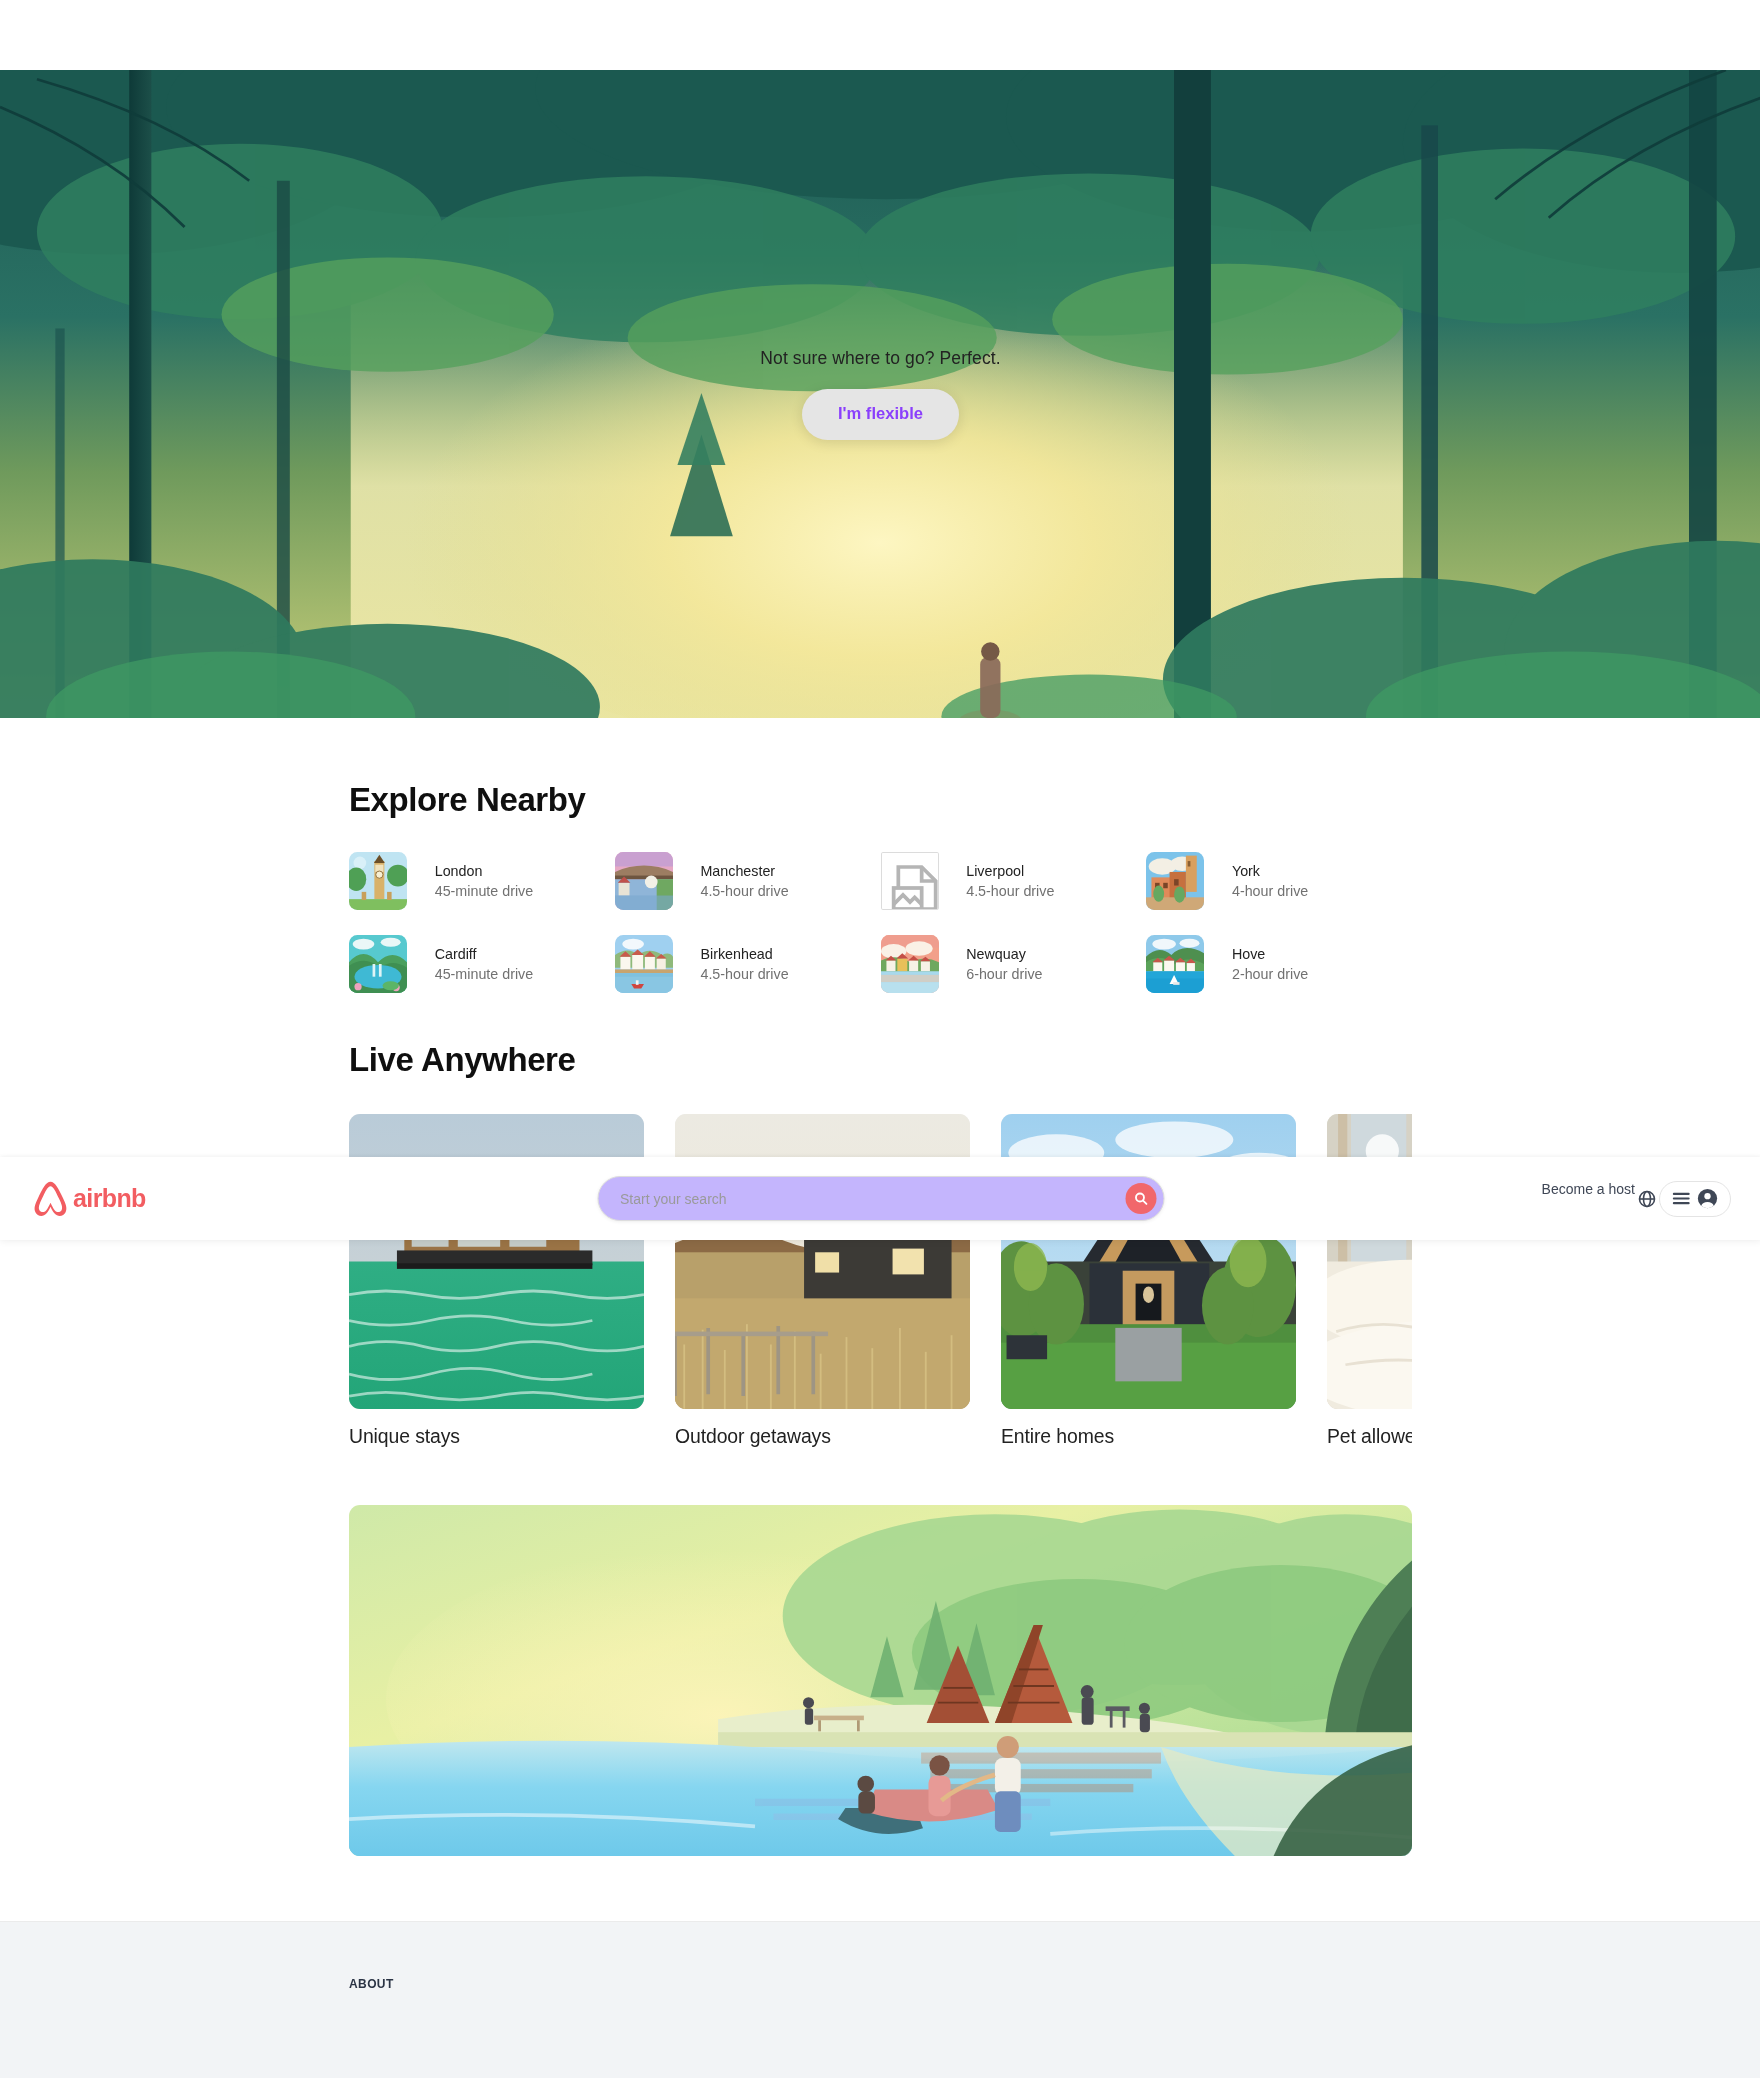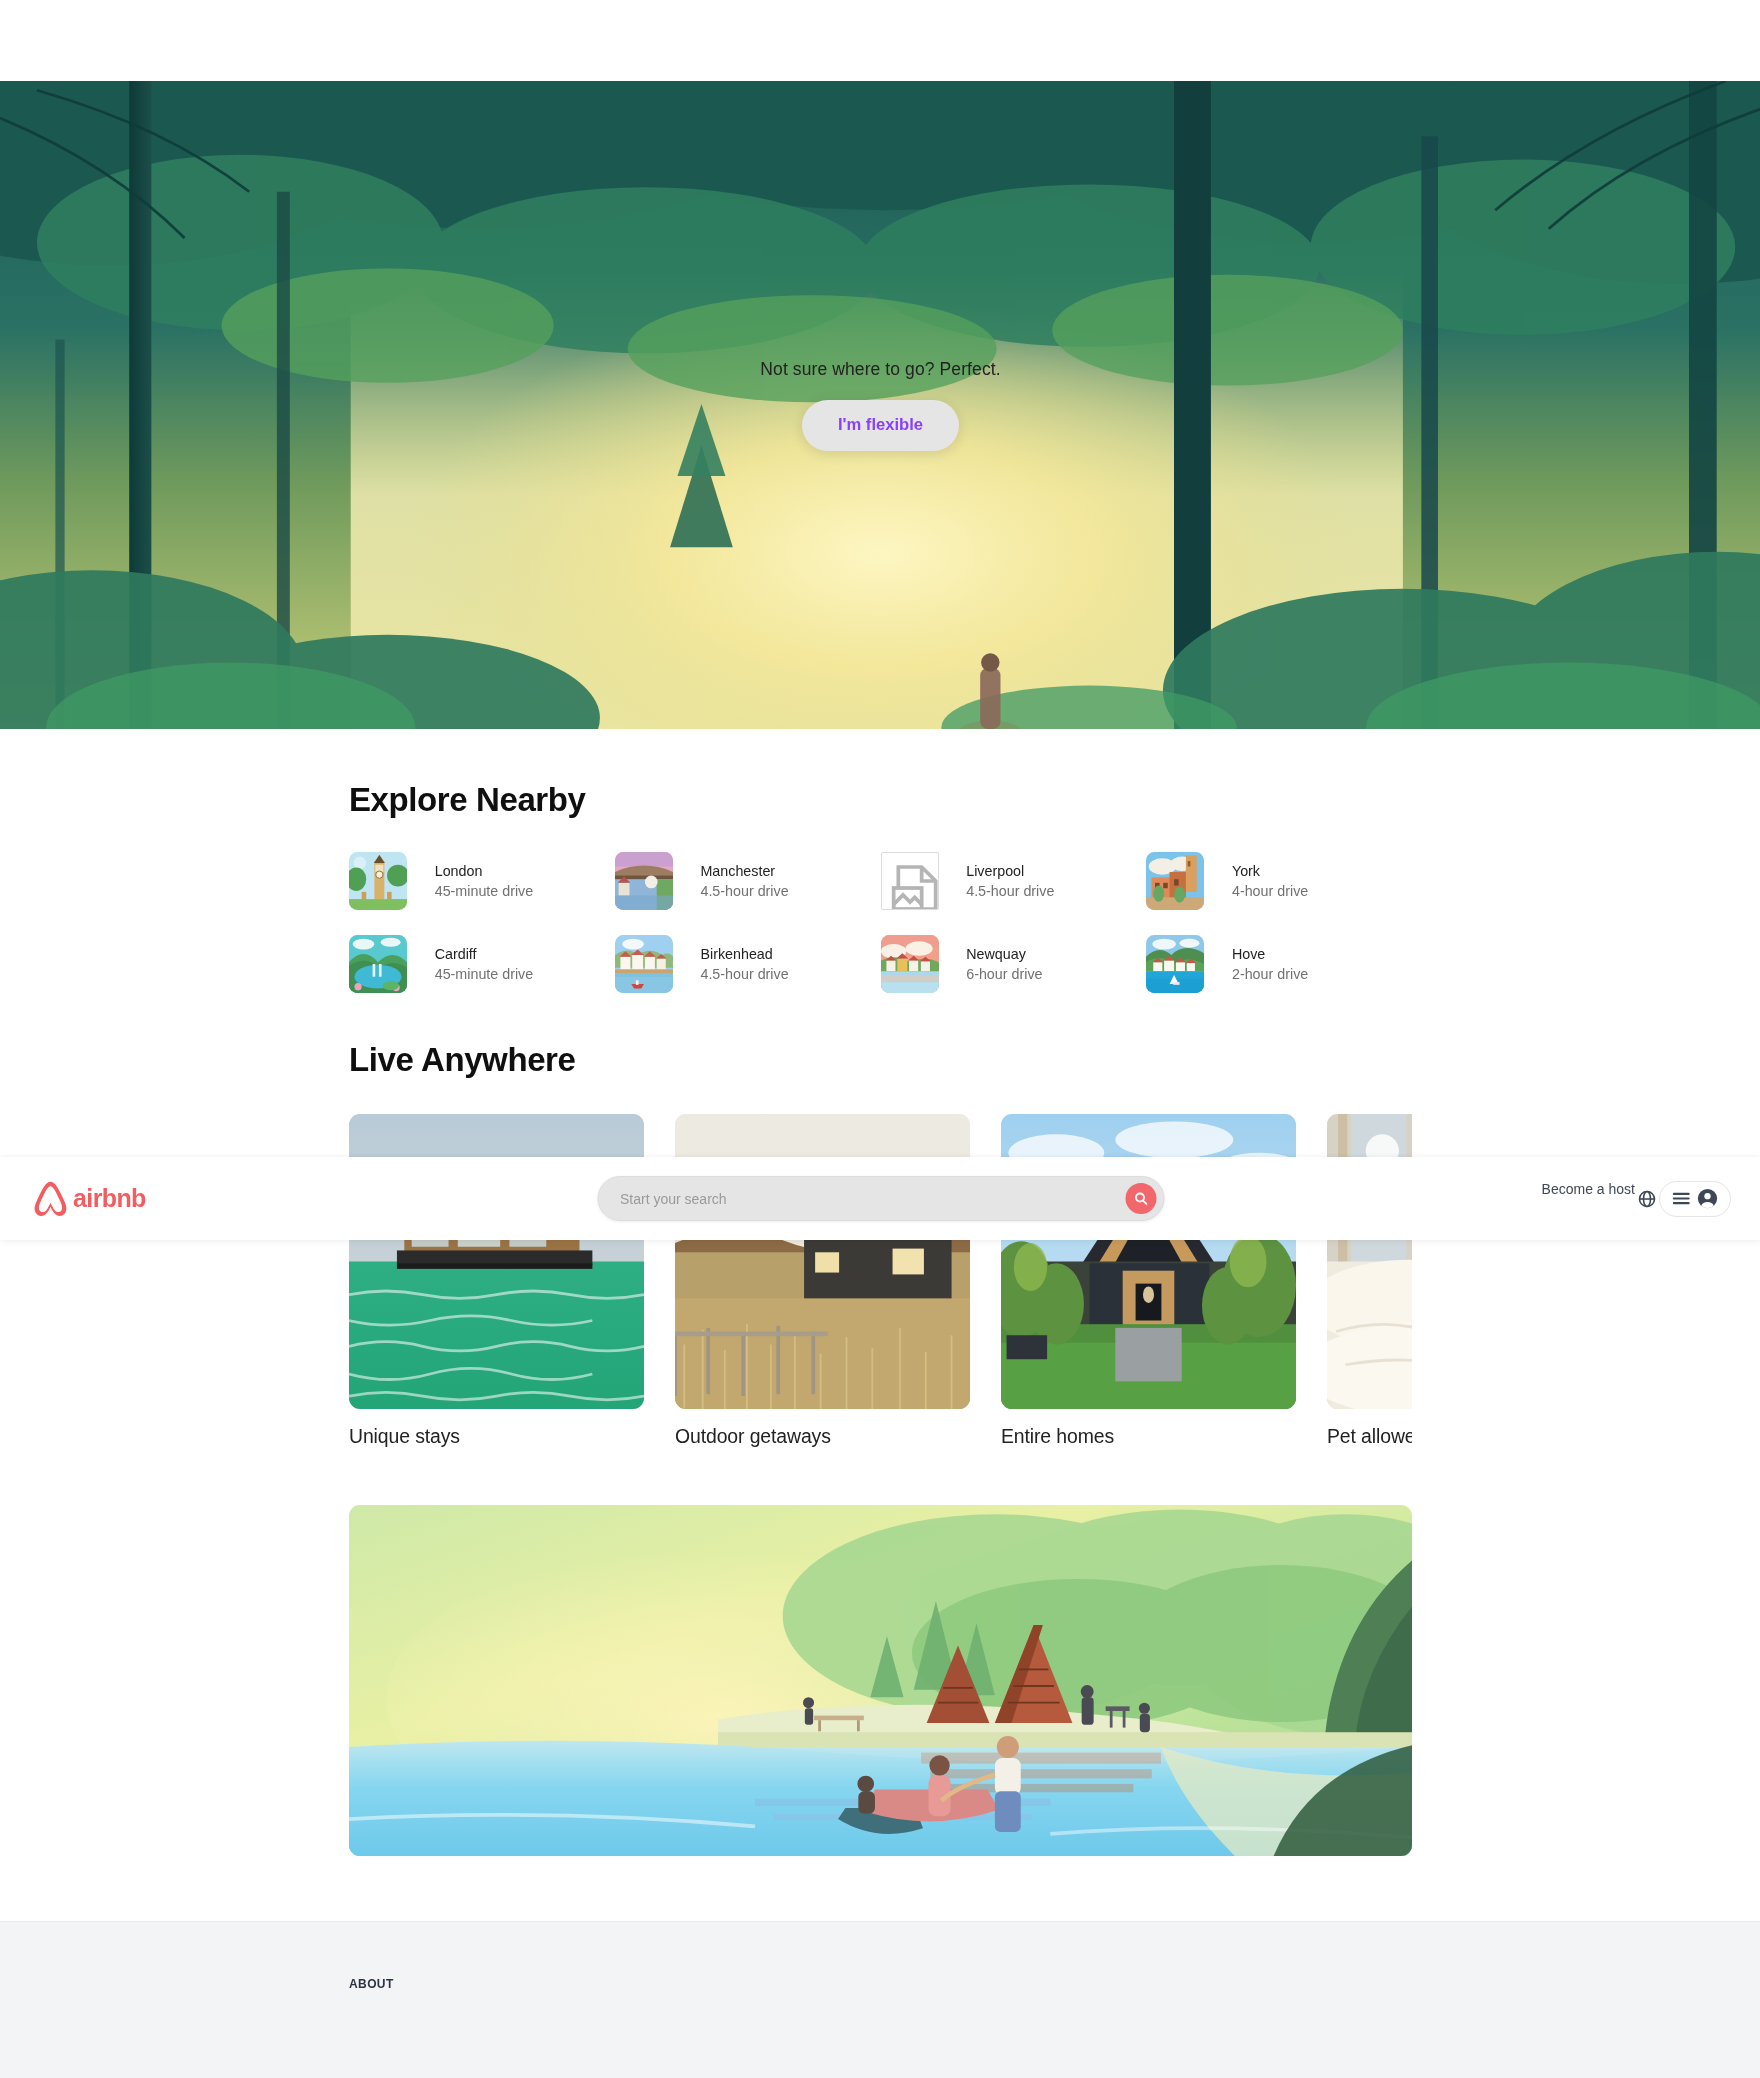--- a/index.html
+++ b/index.html
@@ -7,21 +7,21 @@
     width: 1761px;
     background: #ffffff;
     font-family: "Liberation Sans", sans-serif;
     -webkit-font-smoothing: antialiased;
   }
   body { position: relative; width: 1761px; height: 2078px; overflow: hidden; }
 
   
   .hero {
     position: absolute;
-    top: 81px; left: 0;
+    top: 70px; left: 0;
     width: 1761px; height: 648px;
     overflow: hidden;
   }
   .hero-svg { display:block; width:100%; height:100%; }
   .hero-overlay {
     position: absolute;
     top: 0; left: 0; width: 100%; height: 100%;
     display: flex; flex-direction: column;
     align-items: center; justify-content: center;
   }
@@ -191,21 +191,21 @@
   .nav-logo svg { display:block; }
   .nav-center {
     position: absolute;
     left: 50%;
     transform: translateX(-50%);
   }
   .searchbar {
     width: 567px; height: 45px;
     border: 0.9px solid #dddddd;
     border-radius: 26px;
-    background: #e5e5e5;
+    background: #c4b5fd;
     box-shadow: 0 0.9px 3.7px rgba(0,0,0,.07);
     display: flex; align-items: center;
     padding-left: 22px; padding-right: 6.5px;
   }
   .search-input {
     flex: 1;
     border: none; outline: none;
     font-size: 14px;
     color: #222;
     background: transparent;

